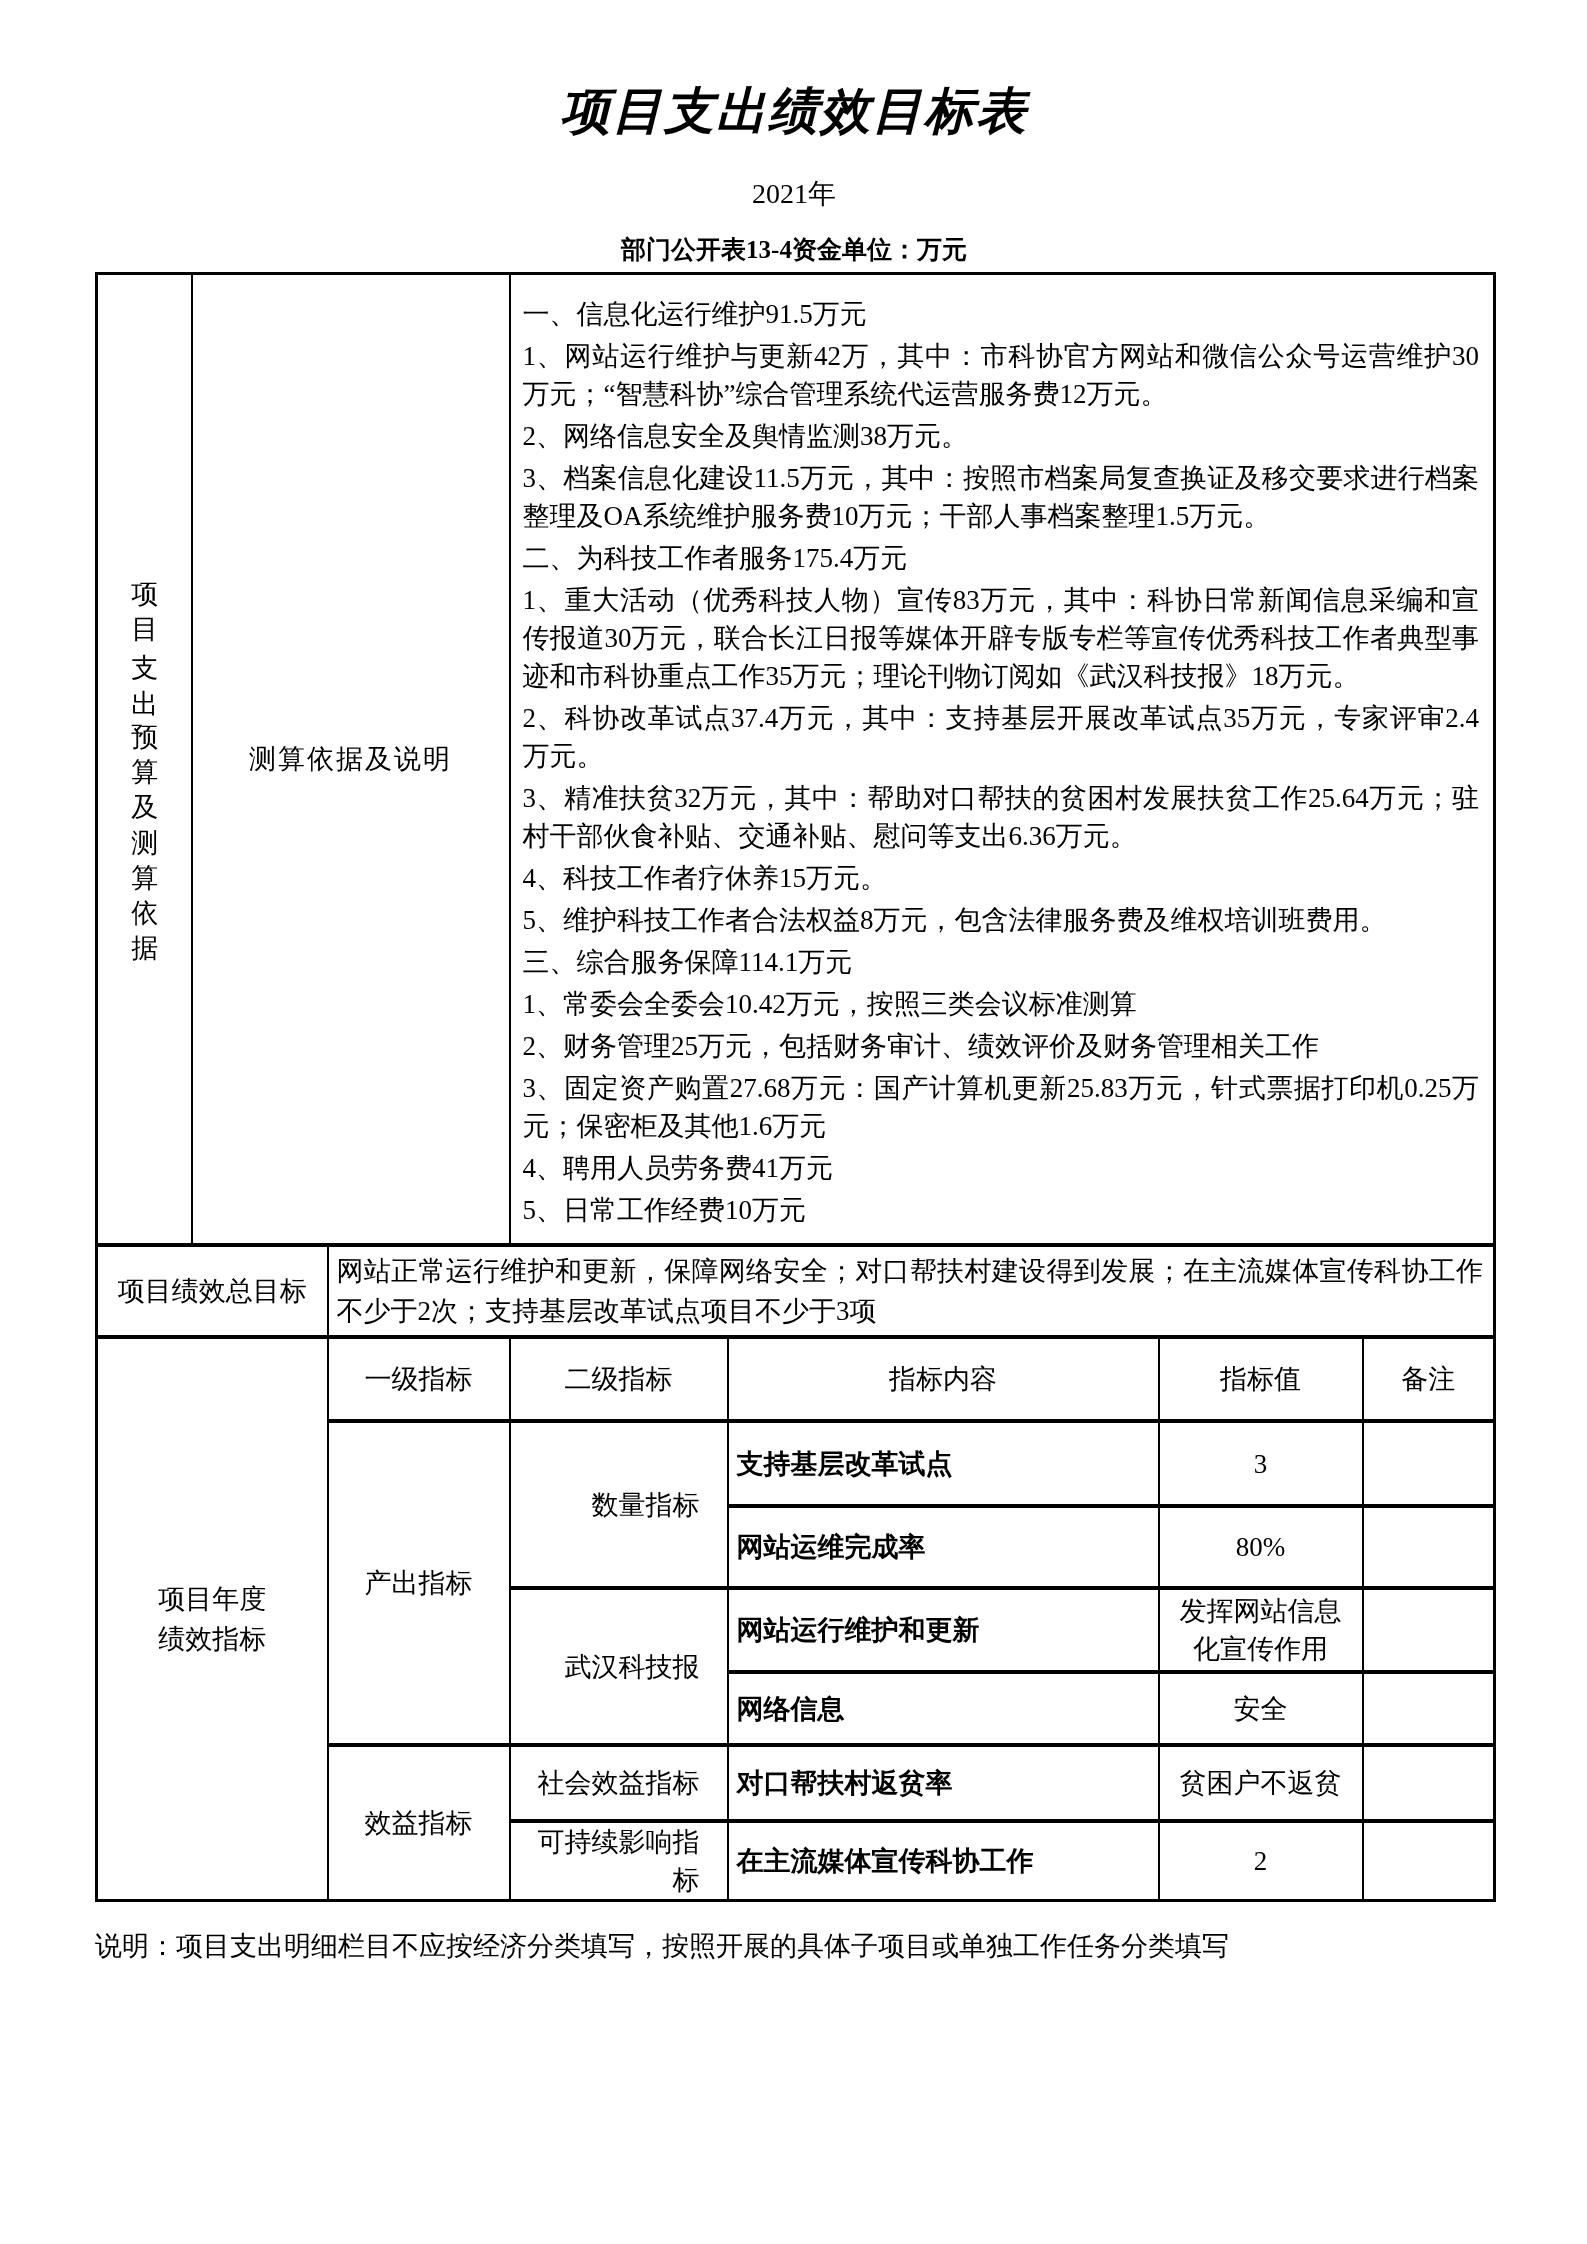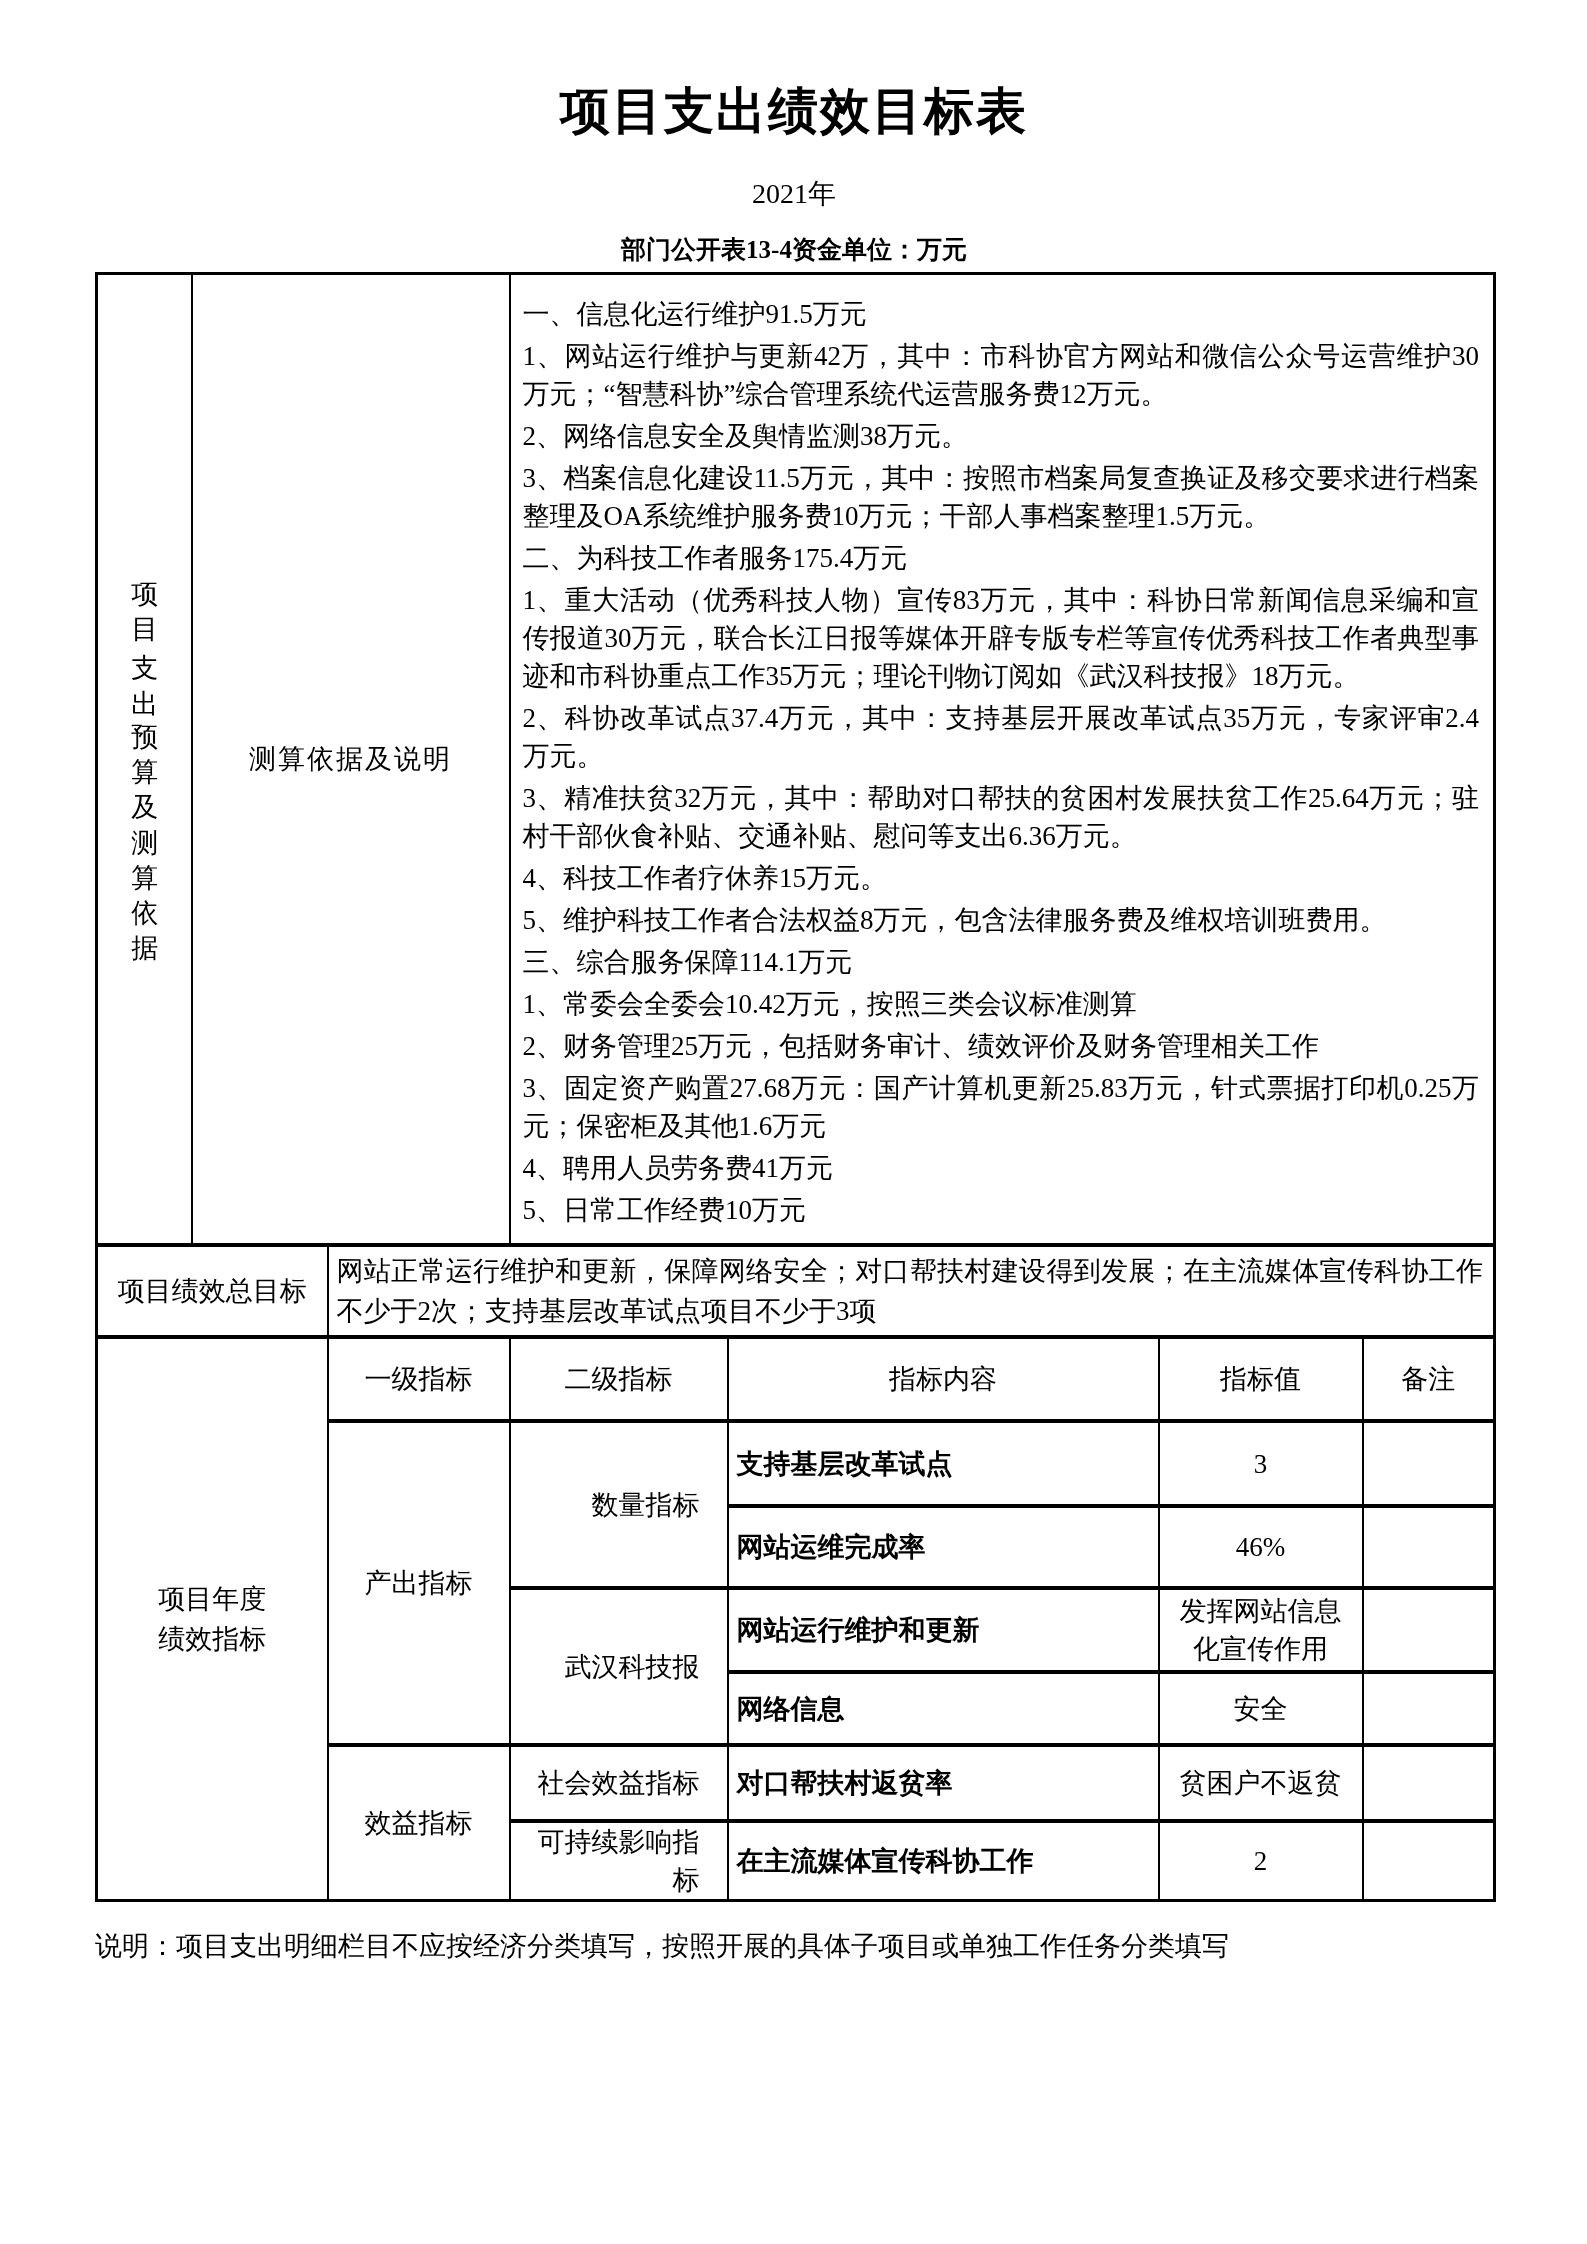--- a/index.html
+++ b/index.html
@@ -17,20 +17,21 @@
     padding: 78px 94px 0 95px;
     background: #ffffff;
     overflow: hidden;
   }
   .doc-title {
     margin: 0 0 30px 0;
     text-align: center;
     font-size: 50px;
     font-weight: bold;
     letter-spacing: 2px;
+    font-style: italic;
   }
   .doc-subtitle {
     text-align: center;
     font-size: 28px;
     margin-bottom: 20px;
   }
   .meta-row {
     display: flex;
     justify-content: center;
     align-items: flex-end;
@@ -176,21 +177,21 @@
     <tr class="r-ind ri-1">
       <td class="lvl1" rowspan="4">产出指标</td>
       <td class="lvl2" rowspan="2">数量指标</td>
       <td class="ic">支持基层改革试点</td>
       <td class="iv">3</td>
       <td class="inote"></td>
     </tr>
 
     <tr class="r-ind ri-2">
       <td class="ic">网站运维完成率</td>
-      <td class="iv">46%</td>
+      <td class="iv">80%</td>
       <td class="inote"></td>
     </tr>
 
     <tr class="r-ind ri-3">
       <td class="lvl2" rowspan="2">武汉科技报</td>
       <td class="ic">网站运行维护和更新</td>
       <td class="iv">发挥网站信息化宣传作用</td>
       <td class="inote"></td>
     </tr>
 

